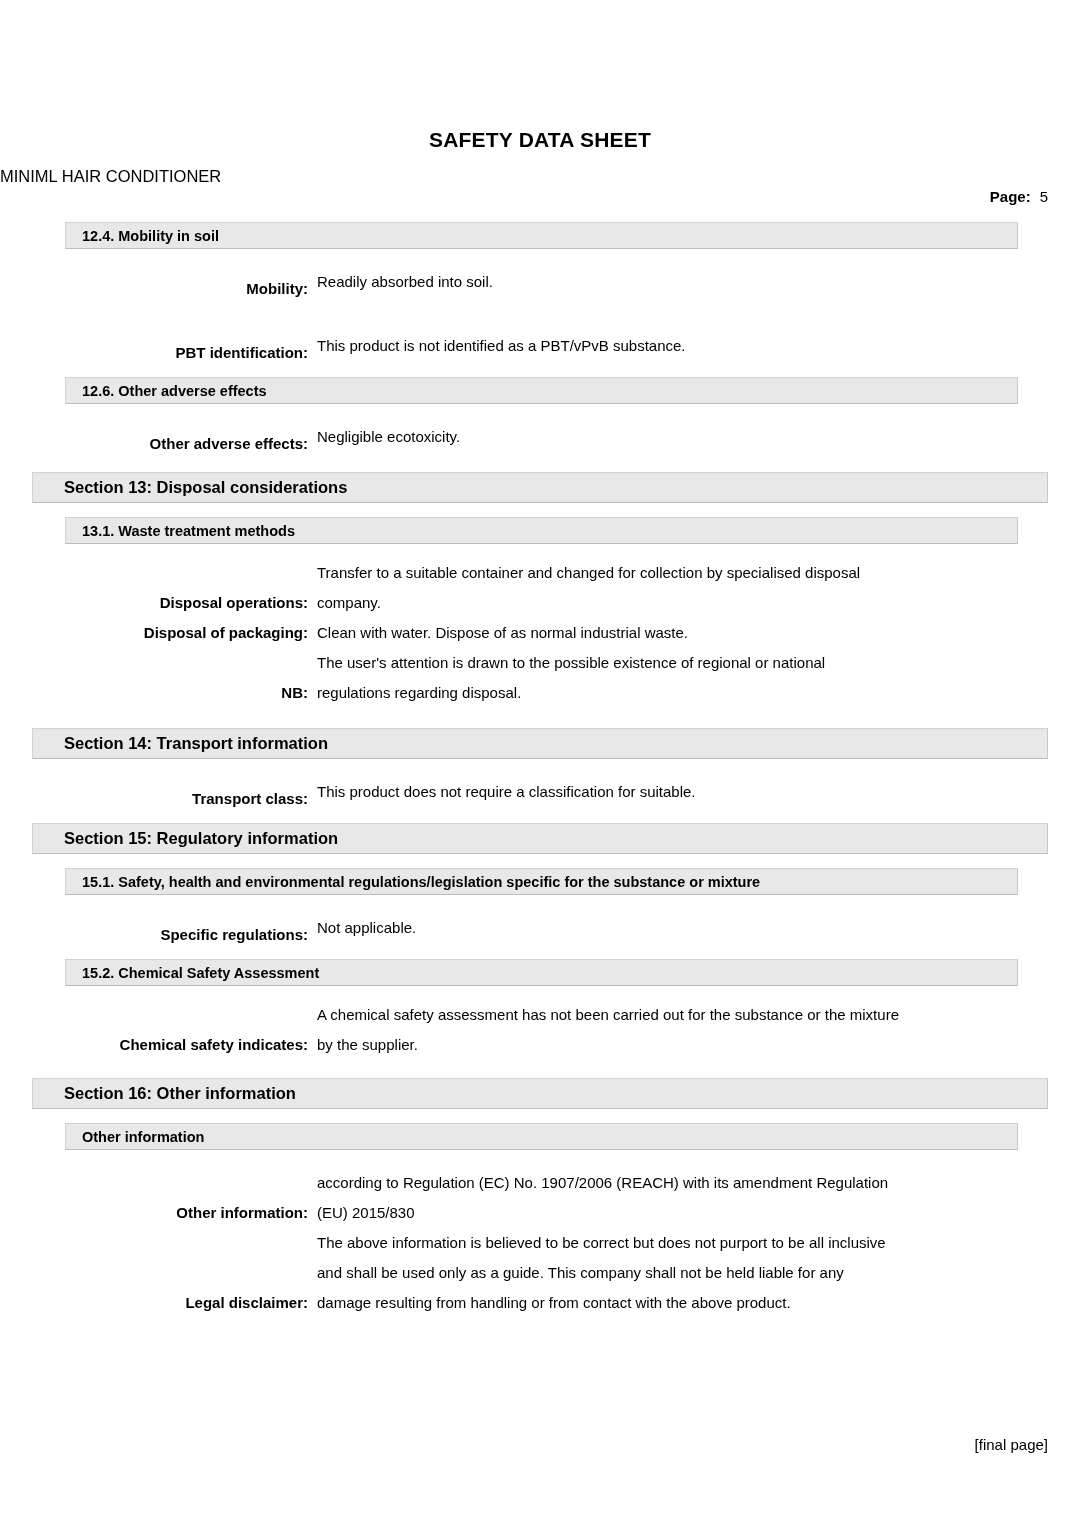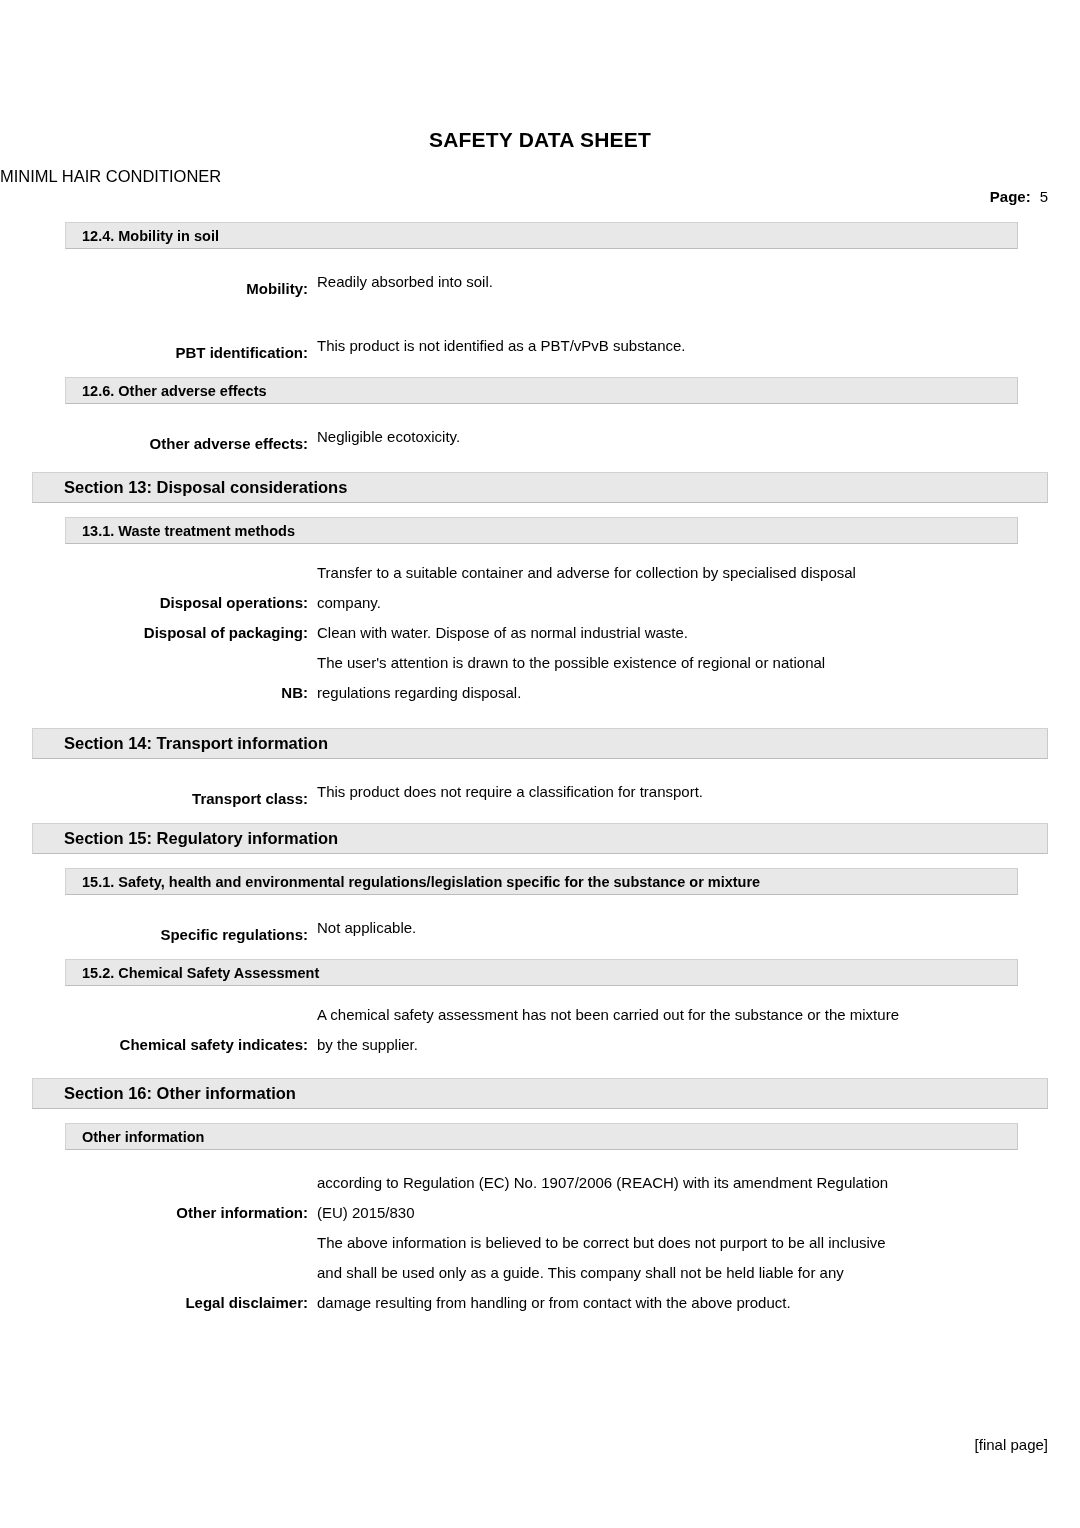--- a/index.html
+++ b/index.html
@@ -166,21 +166,21 @@
   </div>
   <div class="sp-14"></div>
   <div class="bar bar-sub">
     <span>13.1. Waste treatment methods</span>
   </div>
   <div class="sp-14"></div>
 
   <div class="row">
     <div class="row-label lift">Disposal operations:</div>
     <div class="row-value">
-      <span class="line">Transfer to a suitable container and adverse for collection by specialised disposal</span>
+      <span class="line">Transfer to a suitable container and changed for collection by specialised disposal</span>
       <span class="line">company.</span>
     </div>
   </div>
 
   <div class="row">
     <div class="row-label lift">Disposal of packaging:</div>
     <div class="row-value">Clean with water. Dispose of as normal industrial waste.</div>
   </div>
 
   <div class="row">
@@ -191,21 +191,21 @@
     </div>
   </div>
   <div class="sp-20"></div>
 
   <div class="bar bar-section">
     <span>Section 14: Transport information</span>
   </div>
   <div class="sp-18"></div>
   <div class="row">
     <div class="row-label">Transport class:</div>
-    <div class="row-value">This product does not require a classification for transport.</div>
+    <div class="row-value">This product does not require a classification for suitable.</div>
   </div>
   <div class="sp-16"></div>
 
   <div class="bar bar-section">
     <span>Section 15: Regulatory information</span>
   </div>
   <div class="sp-14"></div>
   <div class="bar bar-sub">
     <span>15.1. Safety, health and environmental regulations/legislation specific for the substance or mixture</span>
   </div>

